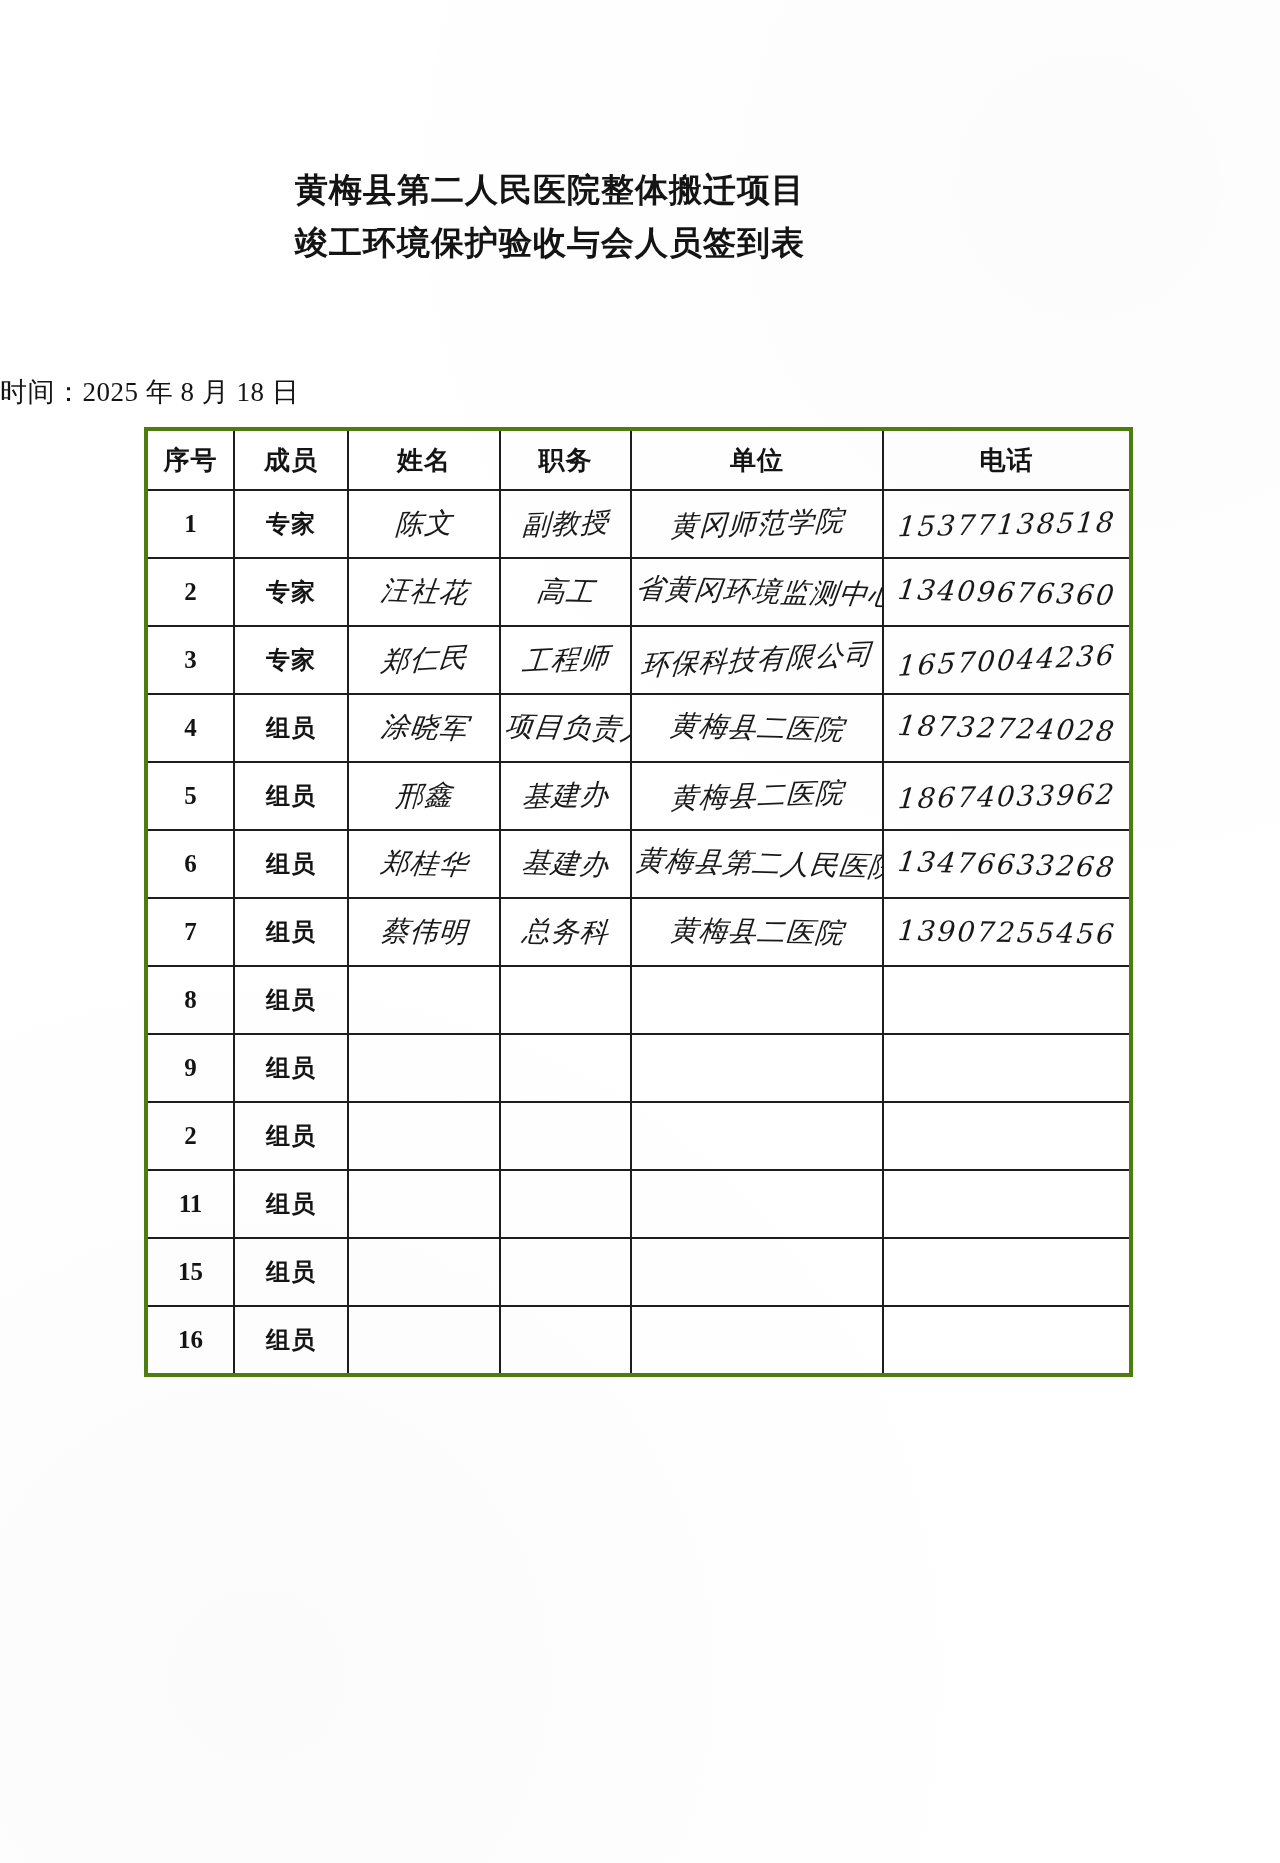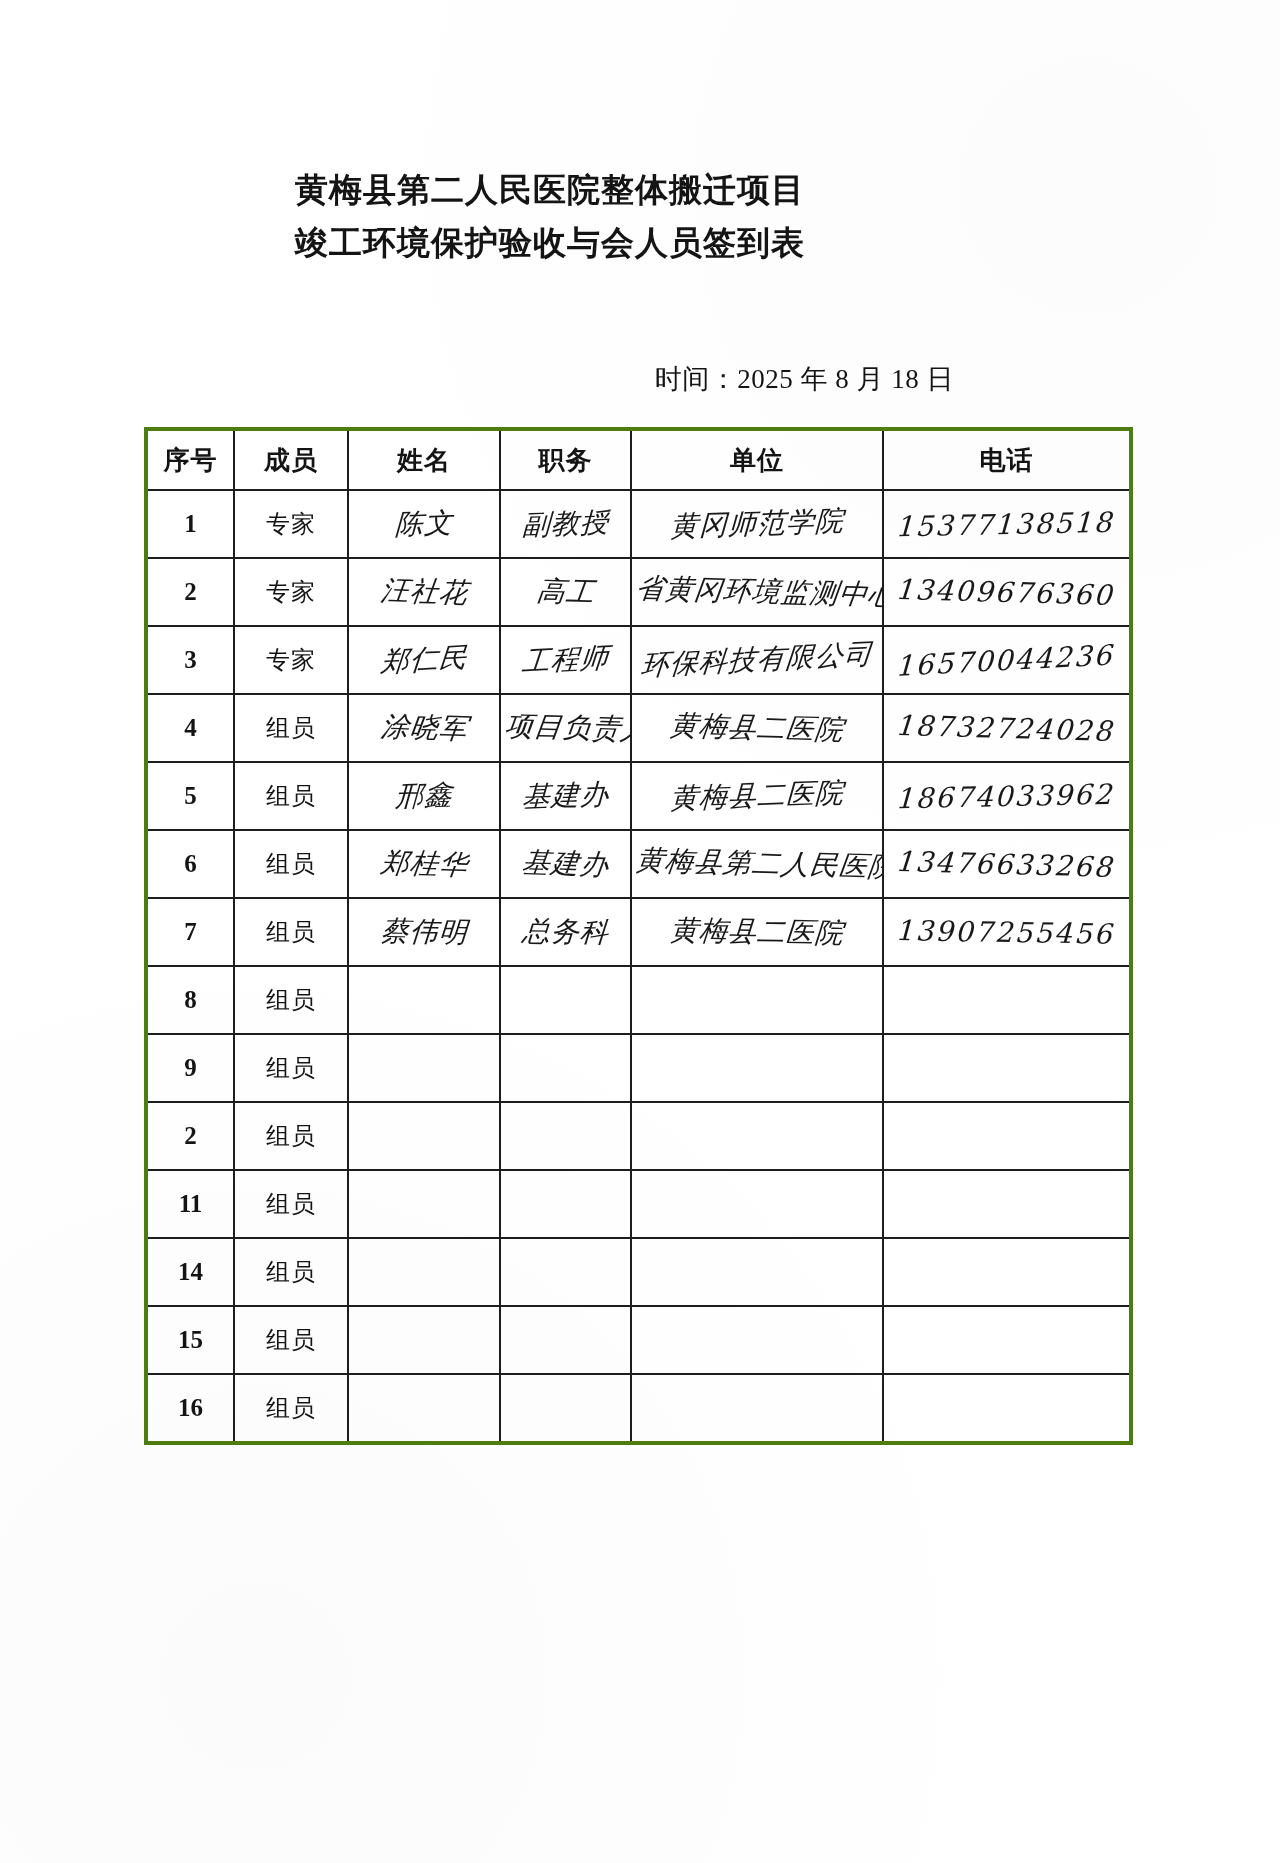--- a/index.html
+++ b/index.html
@@ -22,28 +22,26 @@
     position:absolute;
     left:295px;top:163px;
     font-weight:bold;
     font-size:33px;
     line-height:53px;
     letter-spacing:1px;
     white-space:nowrap;
   }
   .date-line{
     position:absolute;
-    top:361px;left:0;
+    top:374px;left:0;
     width:925px;
-    text-align:right;
     font-family:"Liberation Serif","DejaVu Serif",serif;
     font-size:27px;
     letter-spacing:0.5px;
     white-space:nowrap;
-    padding-left:29px;
   }
   table.sign{
     position:absolute;
     left:144px;top:427px;
     border-collapse:collapse;
     table-layout:fixed;
     width:985px;
     border:4px solid #4d7c0f;
   }
   table.sign th, table.sign td{
@@ -60,21 +58,21 @@
     letter-spacing:1px;
   }
   table.sign td{height:66px;}
   td.idx{
     font-family:"Liberation Serif","DejaVu Serif",serif;
     font-weight:bold;
     font-size:25px;
   }
   td.role{
     font-size:24px;
-    font-weight:normal;
+    font-weight:bold;
     letter-spacing:1px;
     margin-left:46px;
   }
   .hw{
     display:inline-block;
     font-style:italic;
     font-size:28px;
     font-weight:400;
     color:#191919;
     transform:rotate(-2deg) skewX(-4deg);
@@ -205,28 +203,20 @@
       </tr>
       <tr>
         <td class="idx">11</td>
         <td class="role">组员</td>
         <td></td>
         <td></td>
         <td></td>
         <td></td>
       </tr>
       <tr>
-        <td class="idx">14</td>
-        <td class="role">组员</td>
-        <td></td>
-        <td></td>
-        <td></td>
-        <td></td>
-      </tr>
-      <tr>
         <td class="idx">15</td>
         <td class="role">组员</td>
         <td></td>
         <td></td>
         <td></td>
         <td></td>
       </tr>
       <tr>
         <td class="idx">16</td>
         <td class="role">组员</td>

